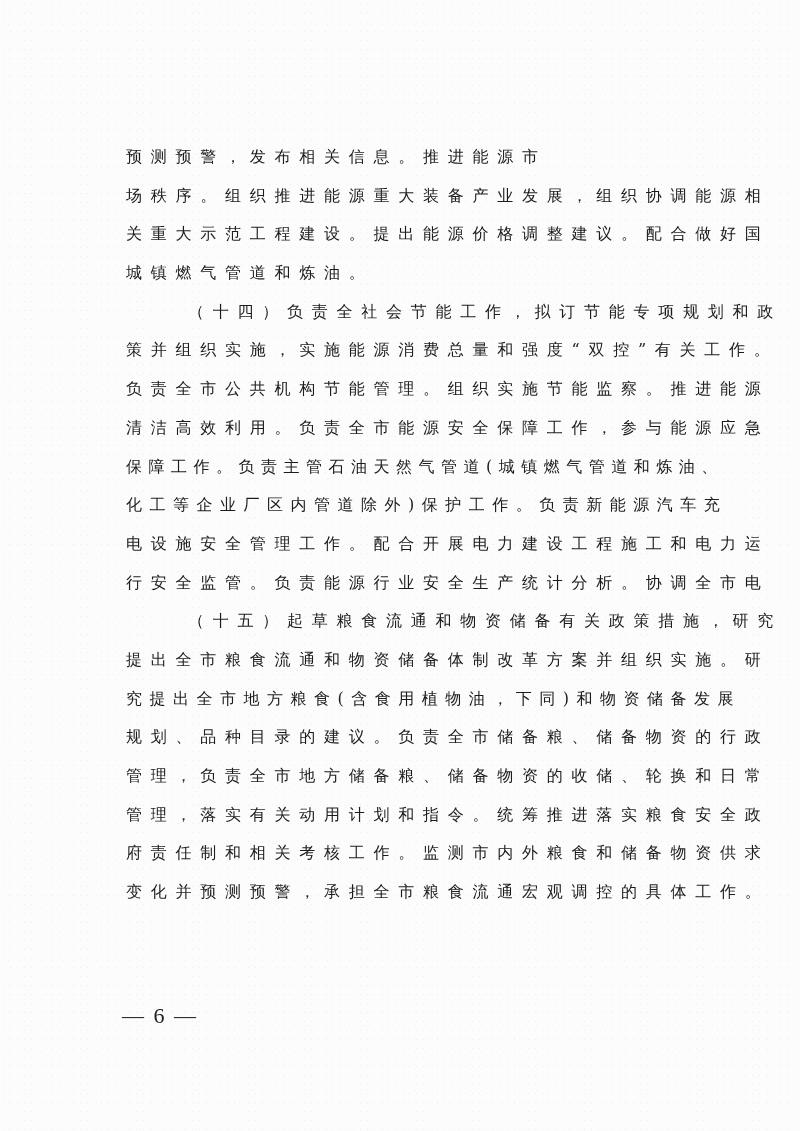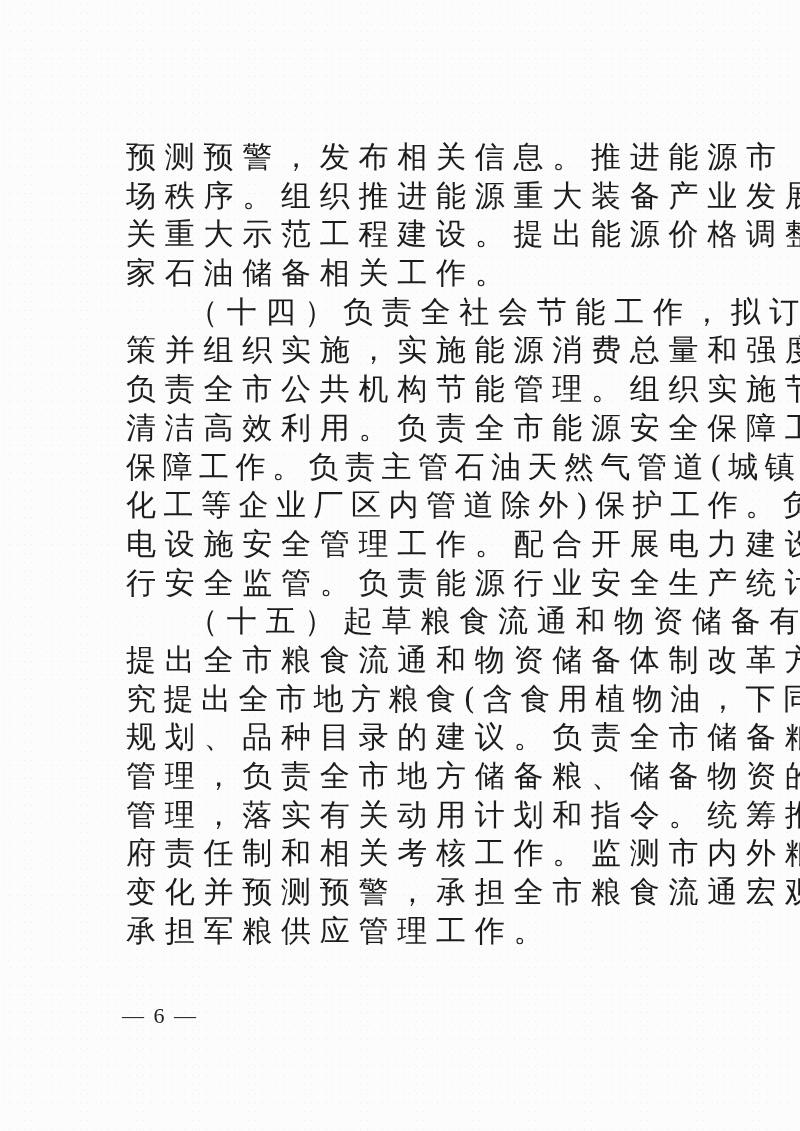--- a/index.html
+++ b/index.html
@@ -29,21 +29,21 @@
   }
   .body-text {
     position: absolute;
     left: 126px;
     top: 138px;
     width: 596px;
   }
   .line {
     height: 38.7px;
     line-height: 38.7px;
-    font-size: 30px;
+    font-size: 16px;
     letter-spacing: 8.75px;
     white-space: nowrap;
     overflow: visible;
     color: #1c1c1c;
   }
   .line.indent {
     padding-left: 62px;
   }
   .page-number {
     position: absolute;
@@ -57,36 +57,35 @@
 </style>
 </head>
 <body>
 
 <div class="page">
   <div class="body-text">
 
     <div class="line" style="letter-spacing:8.75px">预测预警，发布相关信息。推进能源市</div>
     <div class="line">场秩序。组织推进能源重大装备产业发展，组织协调能源相</div>
     <div class="line">关重大示范工程建设。提出能源价格调整建议。配合做好国</div>
-    <div class="line">家石油储备相关工作。</div>
+    <div class="line">城镇燃气管道和炼油。</div>
 
     <div class="line indent">（十四）负责全社会节能工作，拟订节能专项规划和政</div>
     <div class="line">策并组织实施，实施能源消费总量和强度“双控”有关工作。</div>
     <div class="line">负责全市公共机构节能管理。组织实施节能监察。推进能源</div>
     <div class="line">清洁高效利用。负责全市能源安全保障工作，参与能源应急</div>
     <div class="line" style="letter-spacing:6.5px">保障工作。负责主管石油天然气管道(城镇燃气管道和炼油、</div>
     <div class="line" style="letter-spacing:7.5px">化工等企业厂区内管道除外)保护工作。负责新能源汽车充</div>
     <div class="line">电设施安全管理工作。配合开展电力建设工程施工和电力运</div>
     <div class="line">行安全监管。负责能源行业安全生产统计分析。协调全市电</div>
 
     <div class="line indent">（十五）起草粮食流通和物资储备有关政策措施，研究</div>
     <div class="line">提出全市粮食流通和物资储备体制改革方案并组织实施。研</div>
     <div class="line" style="letter-spacing:7.5px">究提出全市地方粮食(含食用植物油，下同)和物资储备发展</div>
     <div class="line">规划、品种目录的建议。负责全市储备粮、储备物资的行政</div>
     <div class="line">管理，负责全市地方储备粮、储备物资的收储、轮换和日常</div>
     <div class="line">管理，落实有关动用计划和指令。统筹推进落实粮食安全政</div>
     <div class="line">府责任制和相关考核工作。监测市内外粮食和储备物资供求</div>
     <div class="line">变化并预测预警，承担全市粮食流通宏观调控的具体工作。</div>
-    <div class="line">承担军粮供应管理工作。</div>
   </div>
 
   <div class="page-number">— 6 —</div>
 </div>
 
 </body></html>

